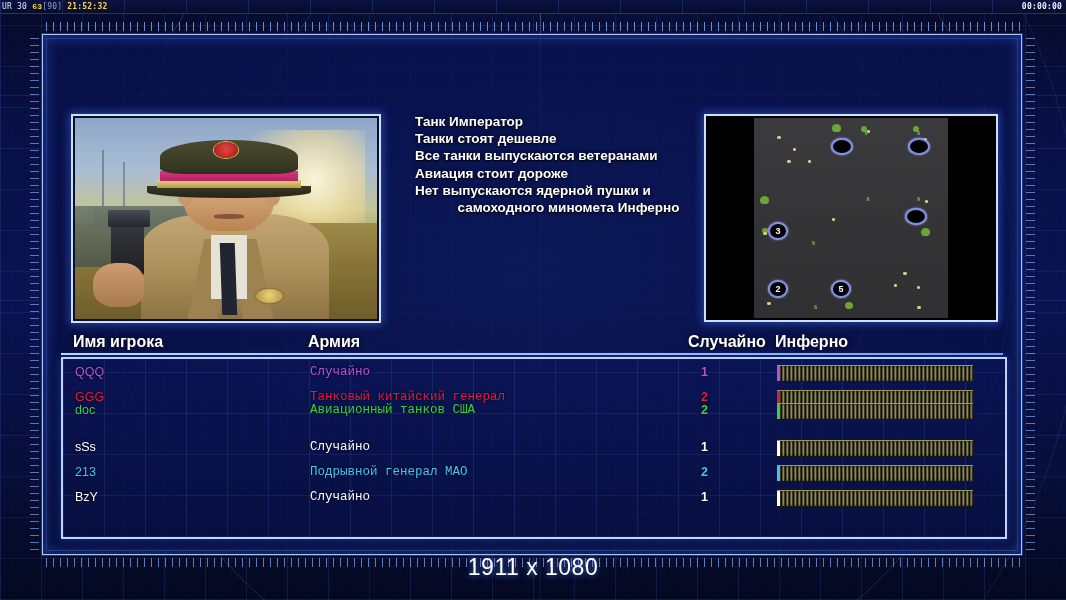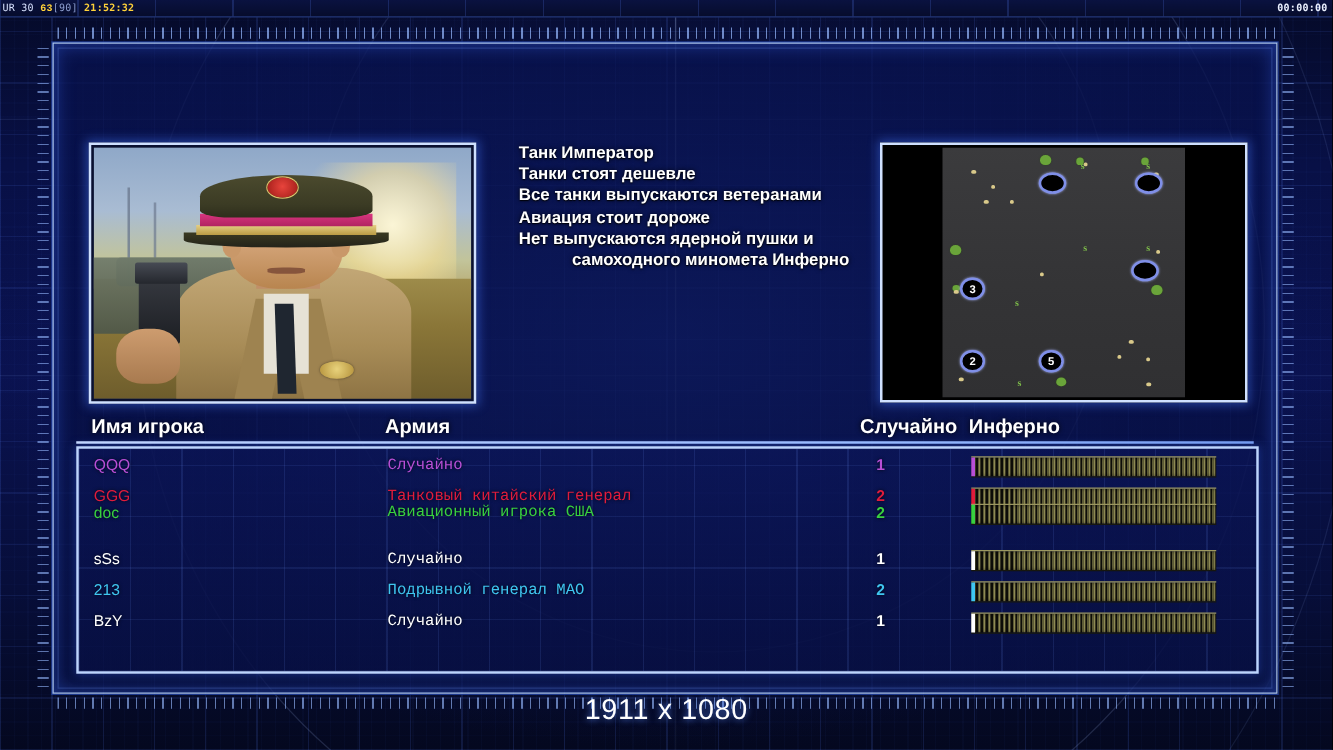--- a/index.html
+++ b/index.html
@@ -355,21 +355,21 @@
         <div class="cell c-name" style="color:#e01c3c">GGG</div>
         <div class="cell c-army" style="color:#e01c3c">Танковый китайский генерал</div>
         <div class="cell c-team" style="color:#e01c3c">2</div>
         <div class="bar">
             <span class="tip" style="background:#e01c3c"></span>
           </div>
       </div>
 
       <div class="row" style="top:40px;">
         <div class="cell c-name" style="color:#39d13f">doc</div>
-        <div class="cell c-army" style="color:#39d13f">Авиационный игрока США</div>
+        <div class="cell c-army" style="color:#39d13f">Авиационный танков США</div>
         <div class="cell c-team" style="color:#39d13f">2</div>
         <div class="bar">
             <span class="tip" style="background:#39d13f"></span>
           </div>
       </div>
 
       <div class="row" style="top:77px;">
         <div class="cell c-name" style="color:#ffffff">sSs</div>
         <div class="cell c-army" style="color:#ffffff">Случайно</div>
         <div class="cell c-team" style="color:#ffffff">1</div>

